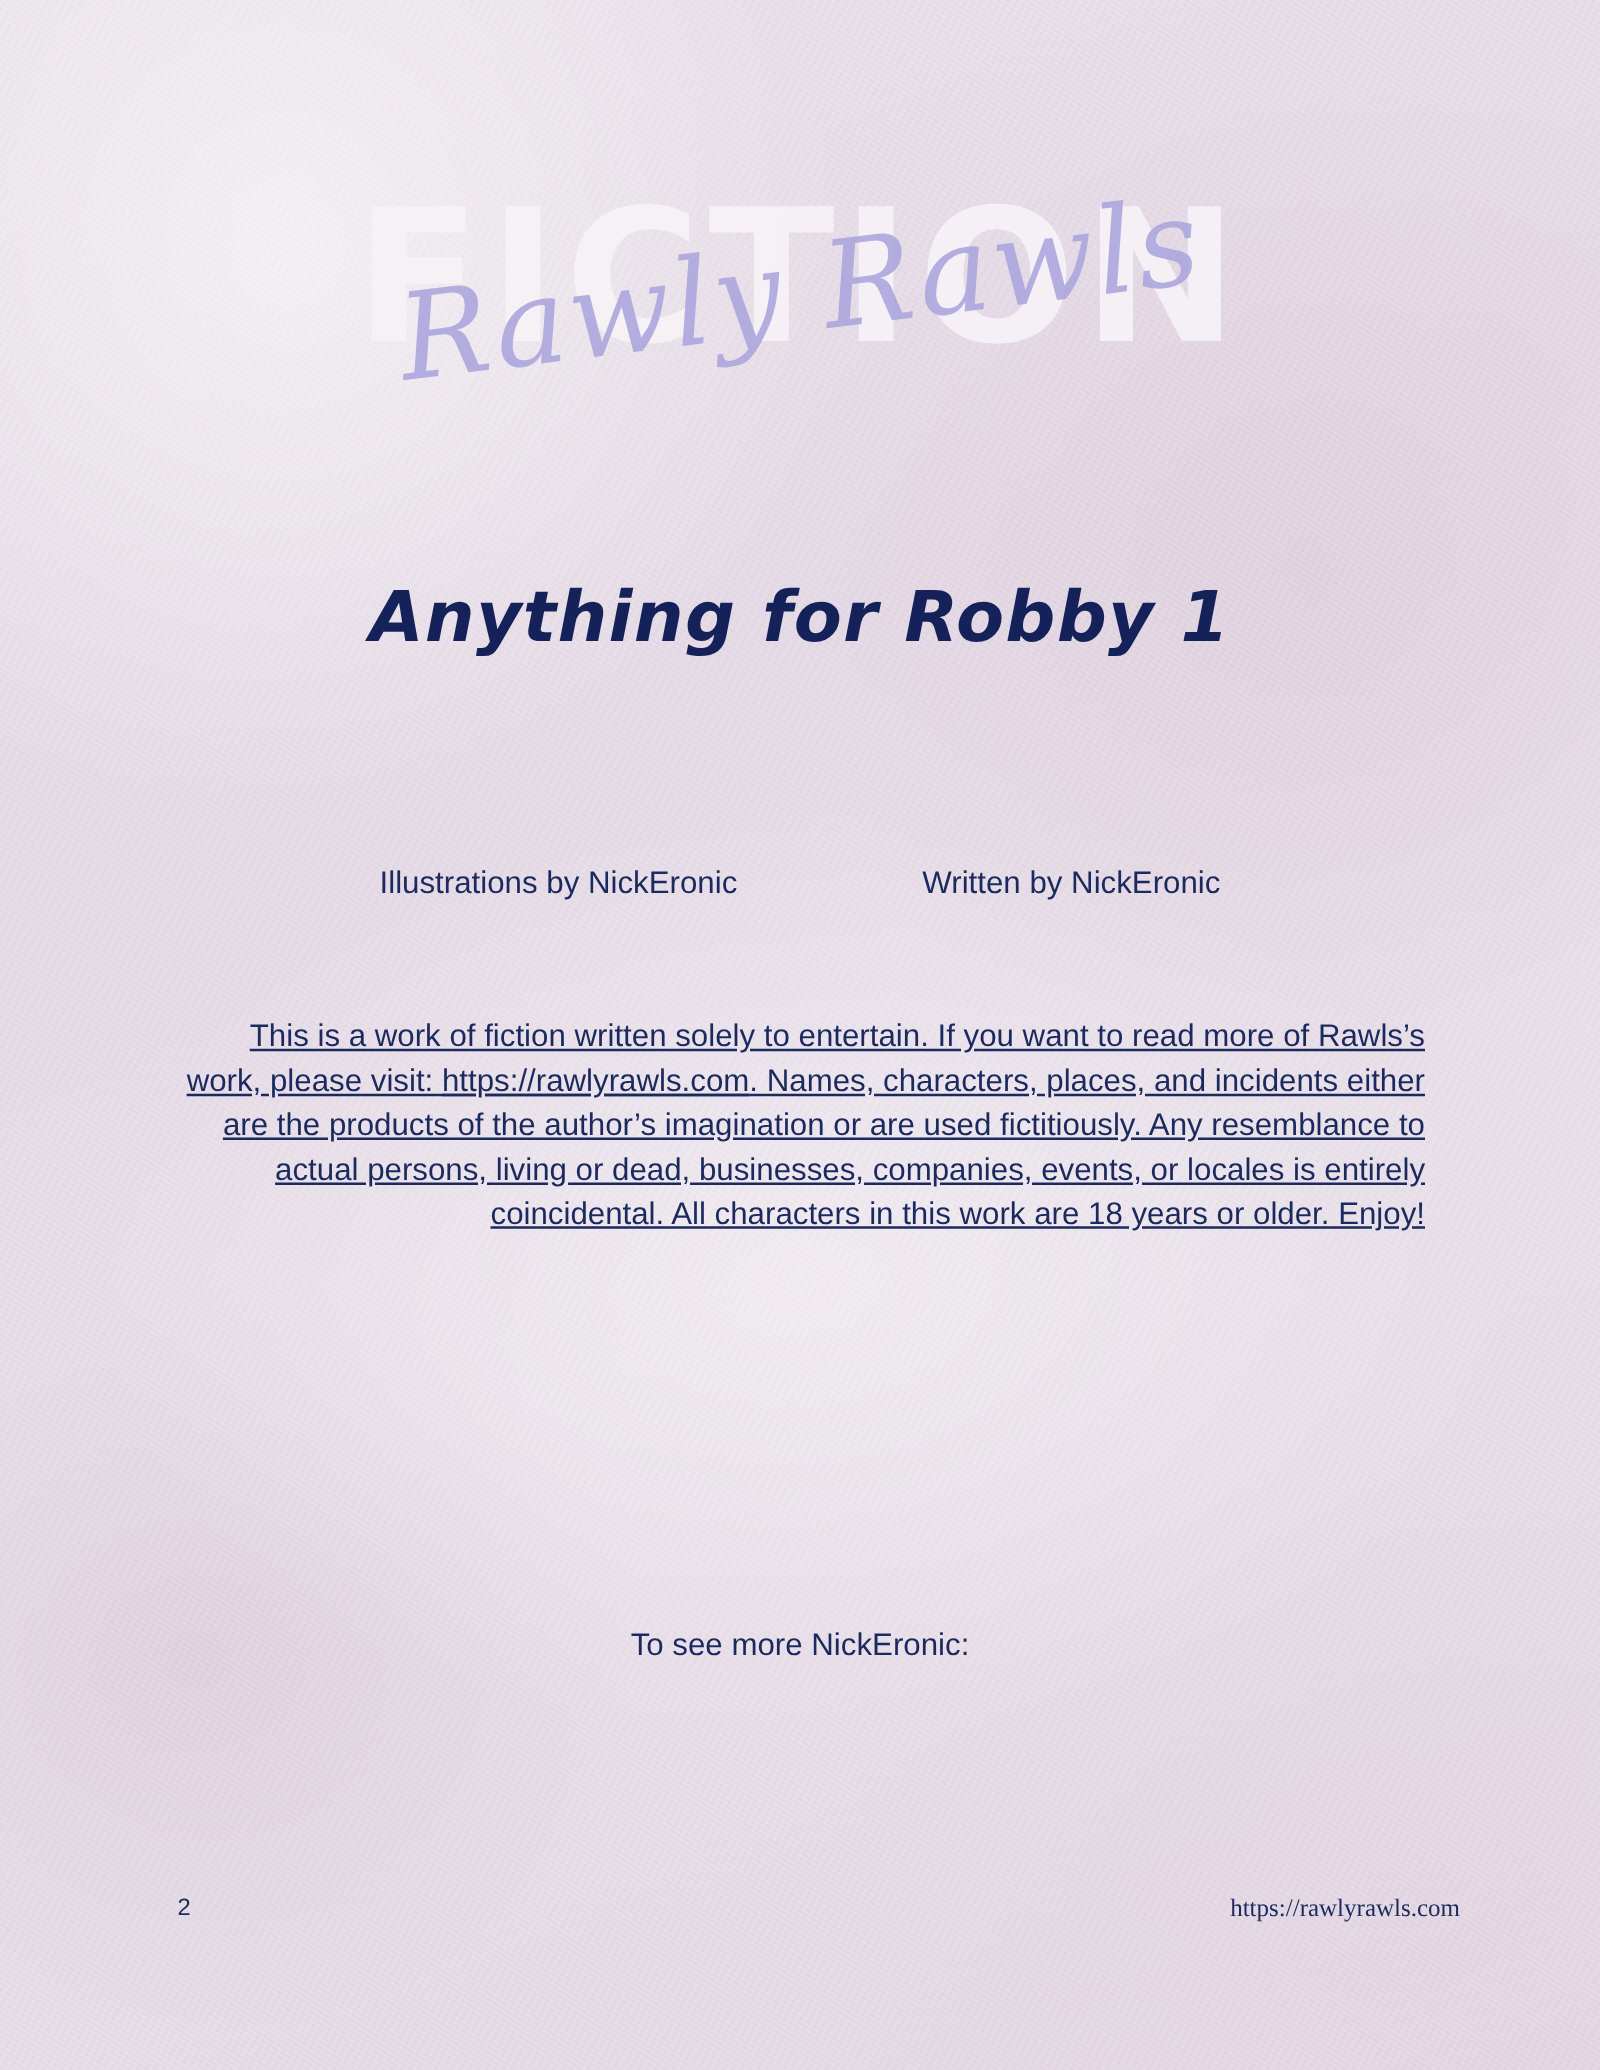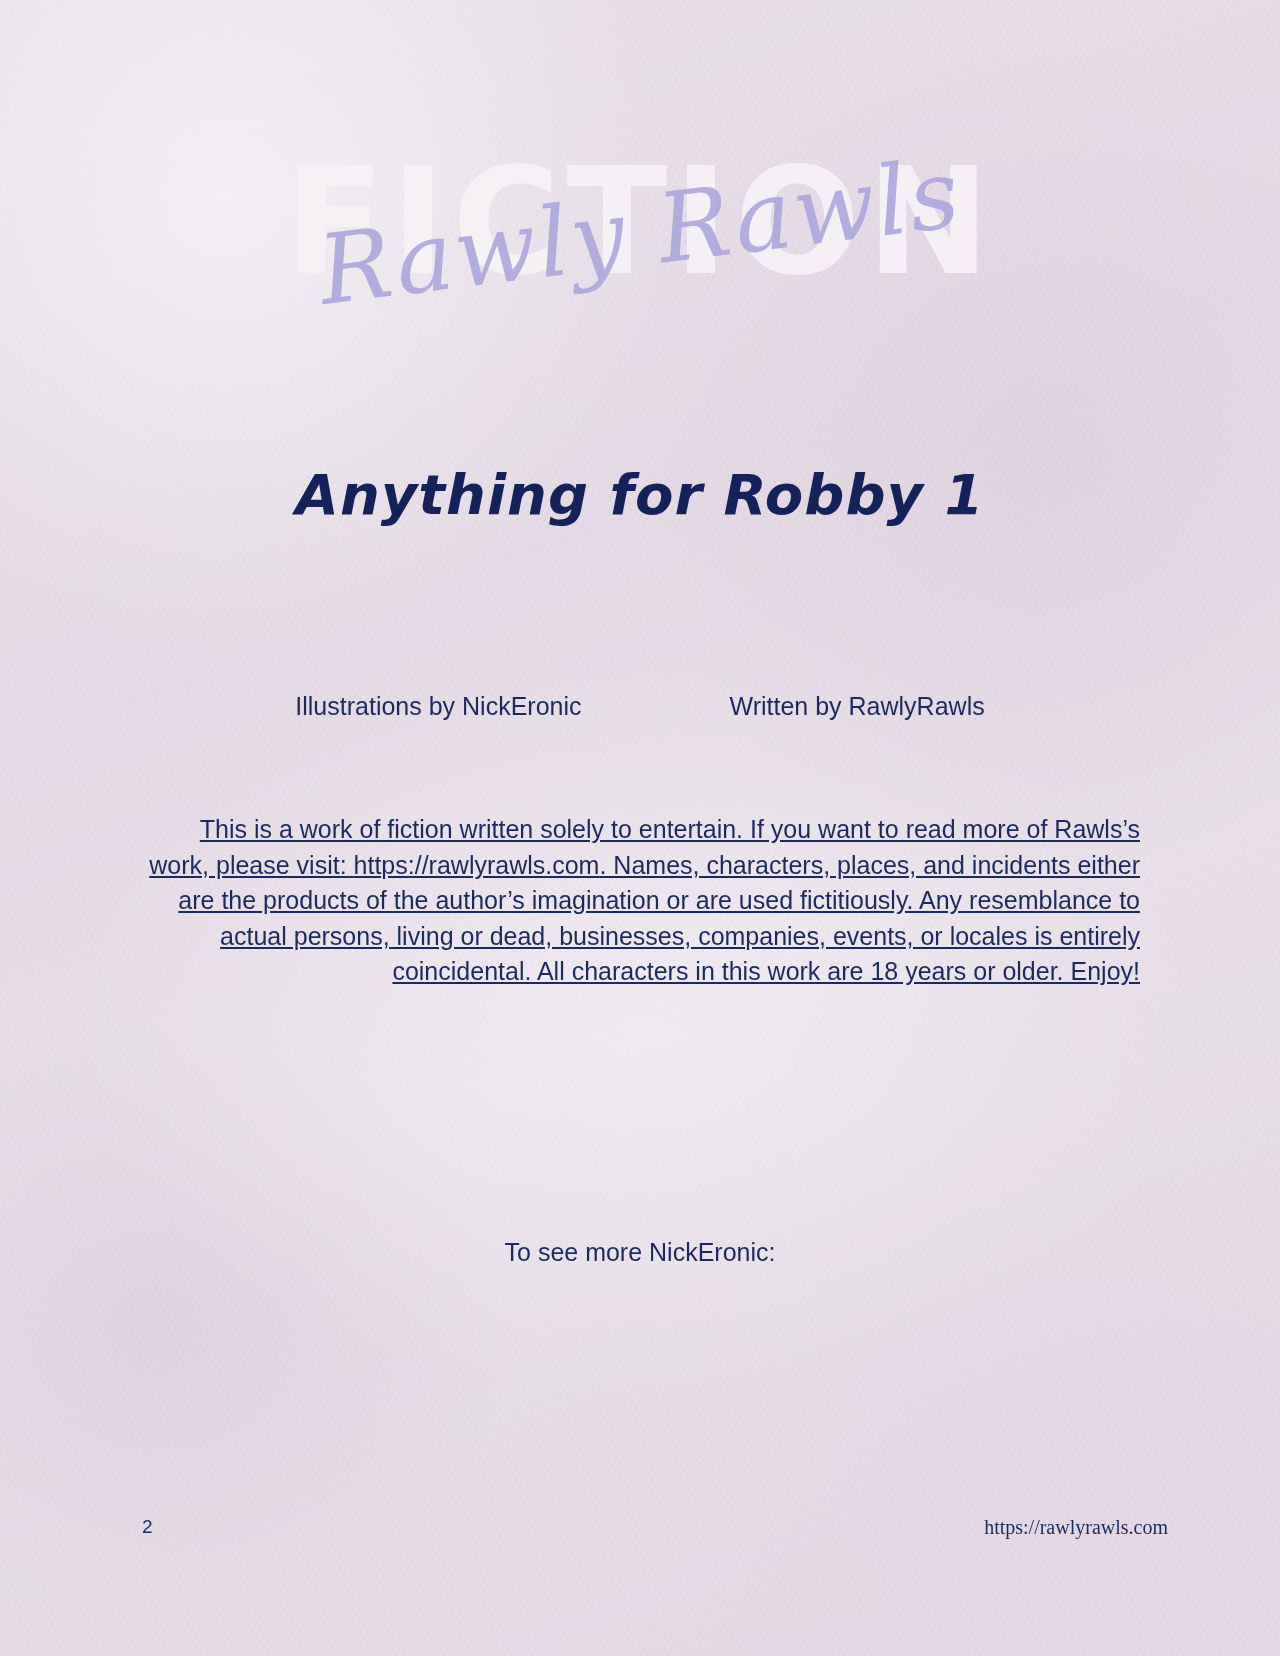--- a/index.html
+++ b/index.html
@@ -117,21 +117,21 @@
     top: 1068px;
     left: 140px;
     width: 1000px;
     text-align: center;
     font-size: 25px;
     line-height: 1.42;
     color: #1b2a5e;
   }
   .more-block {
     position: absolute;
-    top: 1232px;
+    top: 1296px;
     left: 0;
     width: 100%;
     text-align: center;
     font-size: 25px;
     line-height: 1.6;
     color: #1b2a5e;
   }
   a.link {
     color: #1b2a5e;
     text-decoration: underline;
@@ -177,21 +177,21 @@
   <div class="wm-fiction">FICTION</div>
   <div class="wm-script">Rawly Rawls</div>
 </div>
 
 <div class="content">
 
   <div class="title">Anything for Robby 1</div>
 
   <div class="credits">
     <span>Illustrations by NickEronic</span>
-    <span>Written by RawlyRawls</span>
+    <span>Written by NickEronic</span>
   </div>
 
   <div class="disclaimer">
     <span>This is a work of fiction written solely to entertain. If you want to read more of Rawls’s work, please visit: </span><a class="link" href="#">https://rawlyrawls.com</a><span>. Names, characters, places, and incidents either are the products of the author’s imagination or are used fictitiously. Any resemblance to actual persons, living or dead, businesses, companies, events, or locales is entirely coincidental. All characters in this work are 18 years or older. Enjoy!</span>
   </div>
 
 
   <div class="more-block">
     <div>To see more NickEronic:</div>
   </div>

